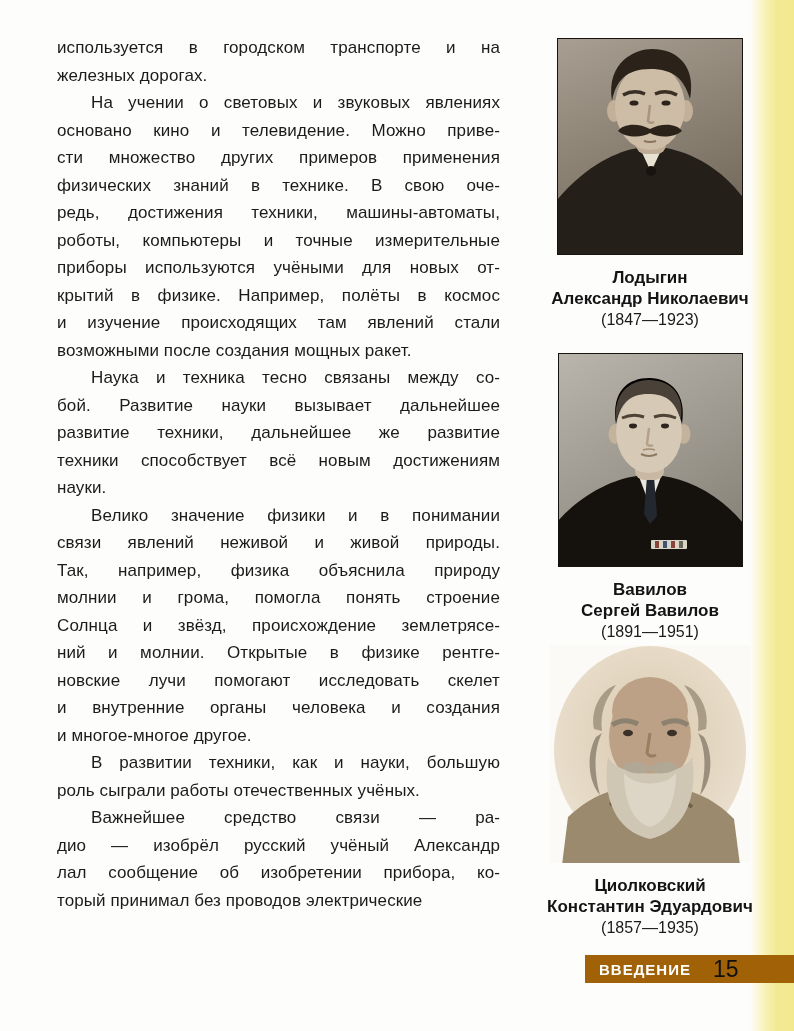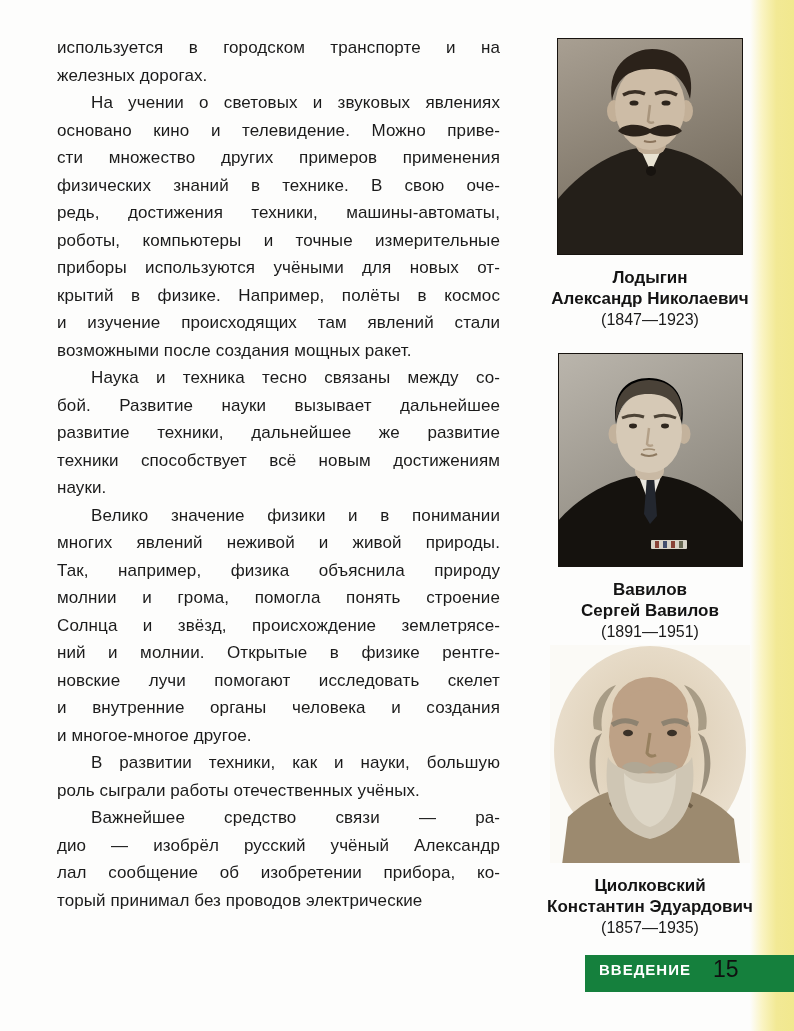--- a/index.html
+++ b/index.html
@@ -28,22 +28,22 @@
   
   .fig{position:absolute;left:520px;width:260px;margin:0;z-index:2;text-align:center;}
   .photo{margin:0 auto;position:relative;overflow:hidden;}
   .photo.framed{border:1px solid #17130f;}
   .photo svg{display:block;width:100%;height:100%;}
   figcaption{margin-top:12px;}
   .cap-name{font-weight:bold;font-size:17px;line-height:21px;color:#141414;}
   .cap-years{font-size:16px;line-height:21px;color:#1a1a1a;}
   
   .footer-bar{
-    position:absolute;left:585px;top:955px;width:209px;height:37px;
-    background:#15803d;z-index:3;
+    position:absolute;left:585px;top:955px;width:209px;height:28px;
+    background:#a16207;z-index:3;
   }
   .footer-bar .section{
     position:absolute;left:14px;top:6px;font-size:15px;font-weight:bold;color:#ffffff;
     letter-spacing:1px;
   }
   .footer-bar .pnum{
     position:absolute;left:128px;top:1px;font-size:23px;color:#101010;text-align:center;
   }
 </style>
 </head>
@@ -65,21 +65,21 @@
       <div class="line just">приборы используются учёными для новых от-</div>
       <div class="line just">крытий в физике. Например, полёты в космос</div>
       <div class="line just">и изучение происходящих там явлений стали</div>
       <div class="line">возможными после создания мощных ракет.</div>
       <div class="line indent just">Наука и техника тесно связаны между со-</div>
       <div class="line just">бой. Развитие науки вызывает дальнейшее</div>
       <div class="line just">развитие техники, дальнейшее же развитие</div>
       <div class="line just">техники способствует всё новым достижениям</div>
       <div class="line">науки.</div>
       <div class="line indent just">Велико значение физики и в понимании</div>
-      <div class="line just">многих явлений неживой и живой природы.</div>
+      <div class="line just">связи явлений неживой и живой природы.</div>
       <div class="line just">Так, например, физика объяснила природу</div>
       <div class="line just">молнии и грома, помогла понять строение</div>
       <div class="line just">Солнца и звёзд, происхождение землетрясе-</div>
       <div class="line just">ний и молнии. Открытые в физике рентге-</div>
       <div class="line just">новские лучи помогают исследовать скелет</div>
       <div class="line just">и внутренние органы человека и создания</div>
       <div class="line">и многое-многое другое.</div>
       <div class="line indent just">В развитии техники, как и науки, большую</div>
       <div class="line">роль сыграли работы отечественных учёных.</div>
       <div class="line indent just">Важнейшее средство связи — ра-</div>

